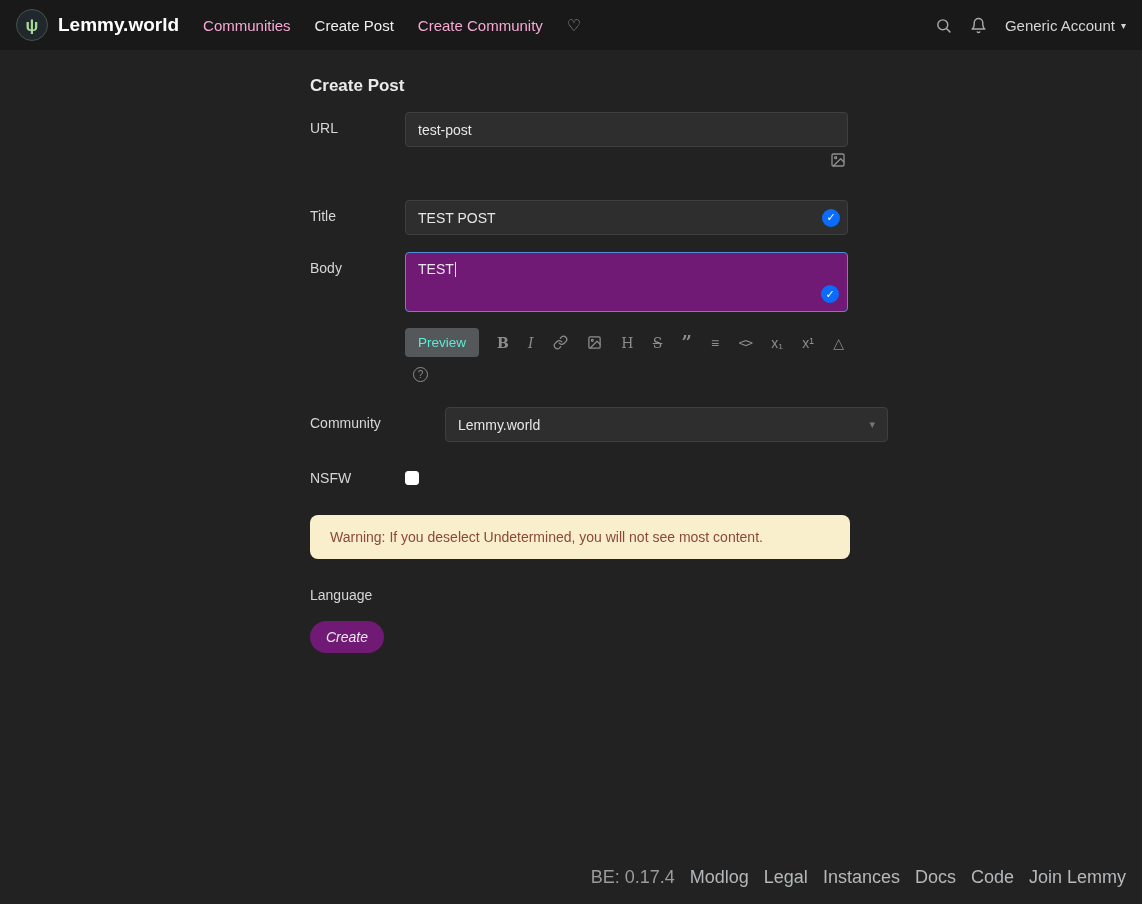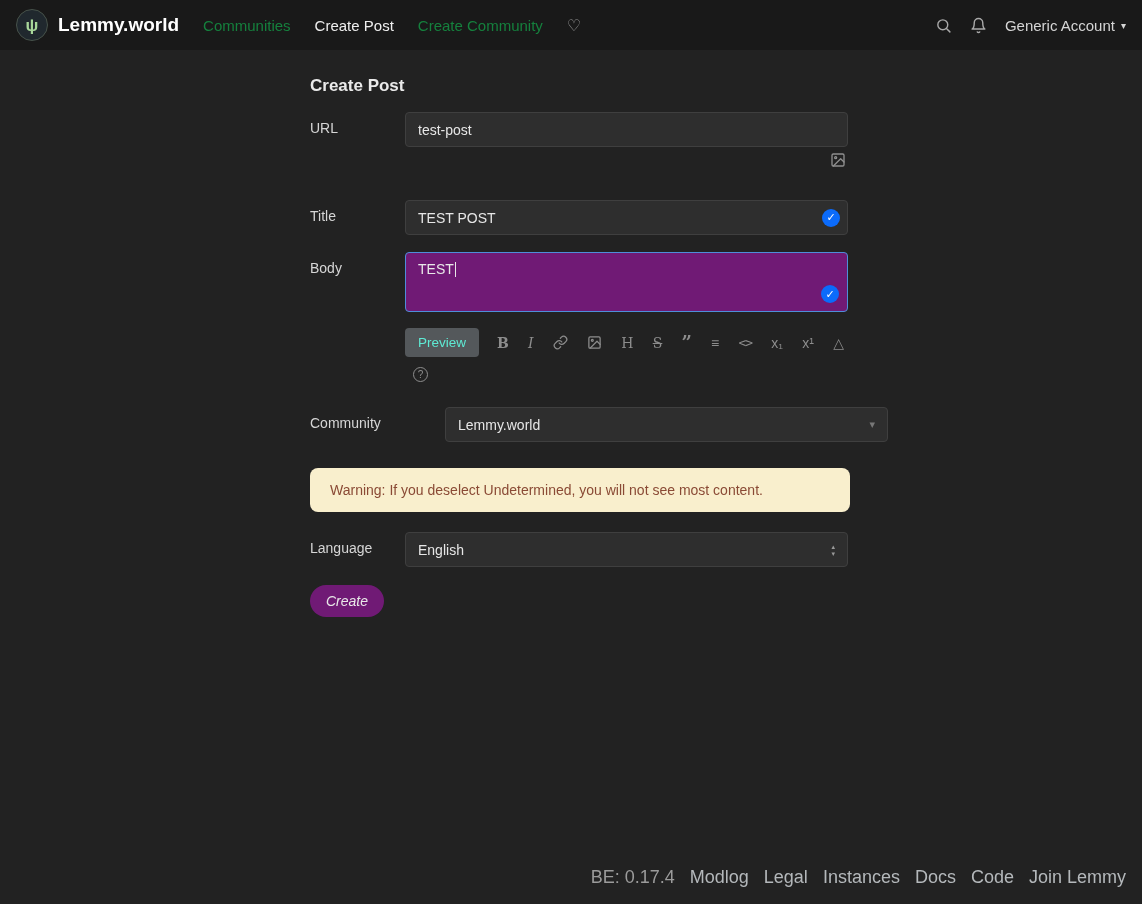--- a/index.html
+++ b/index.html
@@ -16,21 +16,21 @@
   }
   
   .navbar{
     height:50px;background:#191919;display:flex;align-items:center;
     justify-content:space-between;padding:0 16px;
   }
   .nav-left{display:flex;align-items:center;gap:24px;}
   .brand{display:flex;align-items:center;gap:10px;color:#ffffff;
     font-size:19px;font-weight:700;text-decoration:none;cursor:pointer;}
   .logo svg{width:32px;height:32px;display:block;}
-  .nav-link{color:#15803d;font-size:15px;text-decoration:none;cursor:pointer;}
+  .nav-link{color:#f9a8d4;font-size:15px;text-decoration:none;cursor:pointer;}
   .nav-link.active{color:#efefef;}
   .heart{font-size:16px;color:#9a9a9a;cursor:pointer;}
   .nav-right{display:flex;align-items:center;gap:18px;}
   .icon-btn{color:#a9a9a9;display:flex;cursor:pointer;}
   .icon-btn svg{width:17px;height:17px;}
   .account{color:#d5d5d5;font-size:15px;display:flex;gap:6px;align-items:center;cursor:pointer;}
   .caret-down{font-size:10px;color:#d5d5d5;}
   
   main{padding:26px 0 0 310px;}
   .page-title{font-size:17px;font-weight:700;color:#eaeaea;margin:0 0 16px 0;}
@@ -237,36 +237,33 @@
     <div class="form-label">Community</div>
     <div class="control">
       <div class="select-box">
         <span>Lemmy.world</span>
         <span class="select-caret">▾</span>
       </div>
     </div>
   </div>
 
   
+  <div class="form-row row-nsfw">
+    <div class="form-label">NSFW</div>
+    <div class="control">
+      <input type="checkbox" class="nsfw-check" style="">
+    </div>
+  </div>
 
   
   <div class="warning">Warning: If you deselect Undetermined, you will not see most content.</div>
 
   
   <div class="form-row row-language">
     <div class="form-label">Language</div>
-    <div class="control">
-      <div class="select-box">
-        <span>English</span>
-        <span class="updown">
-          <span>▴</span>
-          <span>▾</span>
-        </span>
-      </div>
-    </div>
   </div>
 
   <button class="create-btn">Create</button>
 </main>
 
 <footer>
   <span class="footer-version">BE: 0.17.4</span>
   <a>Modlog</a>
   <a>Legal</a>
   <a>Instances</a>

